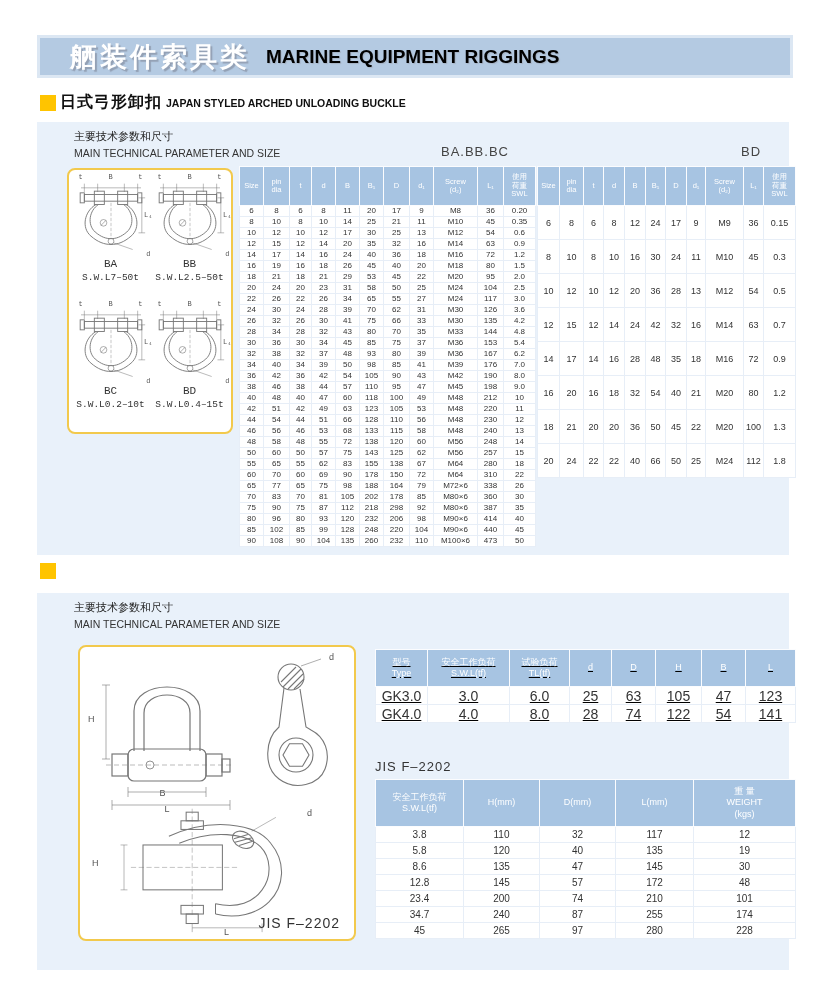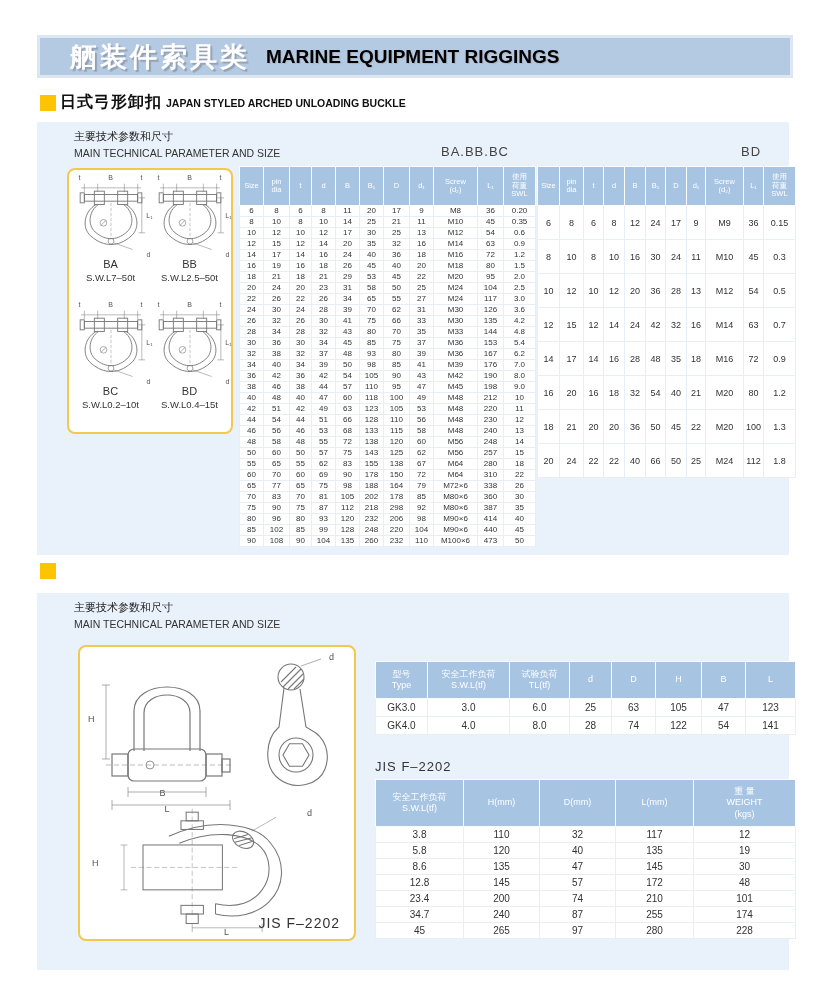--- a/index.html
+++ b/index.html
@@ -28,21 +28,21 @@
   .param-zh{font-size:11px;color:#222222;margin-bottom:3px;}
   .param-en{font-size:10.5px;color:#333333;}
 
   .caption{position:absolute;font-size:13px;color:#444444;letter-spacing:1px;}
   .cap1{left:404px;top:22px;}
   .cap2{left:704px;top:22px;}
 
   
   .diagbox{position:absolute;background:#ffffff;border:2px solid #f2c94c;border-radius:8px;box-sizing:border-box;}
   .d1{left:30px;top:46px;width:166px;height:266px;display:grid;grid-template-columns:1fr 1fr;grid-template-rows:1fr 1fr;padding:6px 2px 2px 2px;}
-  .dcell{position:relative;text-align:center;}
+  .dcell{position:relative;text-align:center;font-family:Liberation Mono, monospace;}
   .draw{position:relative;width:70px;height:82px;margin:0 auto;}
   .draw svg{width:100%;height:100%;display:block;}
   .dim{position:absolute;font-size:7px;color:#555555;line-height:1;}
   .dt1{left:3px;top:-2px;}
   .dB{left:50%;transform:translateX(-50%);top:-2px;}
   .dt2{right:3px;top:-2px;}
   .dL1{right:-7px;top:36px;}
   .dd{right:-5px;bottom:0px;}
   .dlabel{font-size:11px;color:#333333;margin-top:0px;}
   .dswl{font-size:9.5px;color:#333333;margin-top:2px;}
@@ -68,23 +68,23 @@
   .dtable td{border:1px solid #e7eef7;color:#333333;text-align:center;padding:0;white-space:nowrap;overflow:hidden;}
 
   .t1{left:202px;top:44px;width:296px;}
   .t1 th{font-size:7.5px;line-height:8.5px;height:38px;}
   .t1 td{font-size:8px;height:10px;line-height:10px;}
 
   .t2{left:500px;top:44px;width:256px;}
   .t2 th{font-size:7.5px;line-height:8.5px;height:38px;}
   .t2 td{font-size:9px;height:33px;}
 
-  .t3{left:338px;top:68px;width:420px;}
+  .t3{left:338px;top:56px;width:420px;text-decoration:underline;}
   .t3 th{font-size:9px;line-height:11.5px;height:36px;}
-  .t3 td{font-size:10px;height:17px;}
+  .t3 td{font-size:14px;height:17px;}
 
   .jis-head{position:absolute;left:338px;top:166px;font-size:13px;color:#333333;letter-spacing:1px;}
 
   .t4{left:338px;top:186px;width:420px;}
   .t4 th{font-size:9px;line-height:11.5px;height:46px;}
   .t4 td{font-size:10px;height:15px;line-height:15px;}
 </style>
 </head>
 <body>
 

